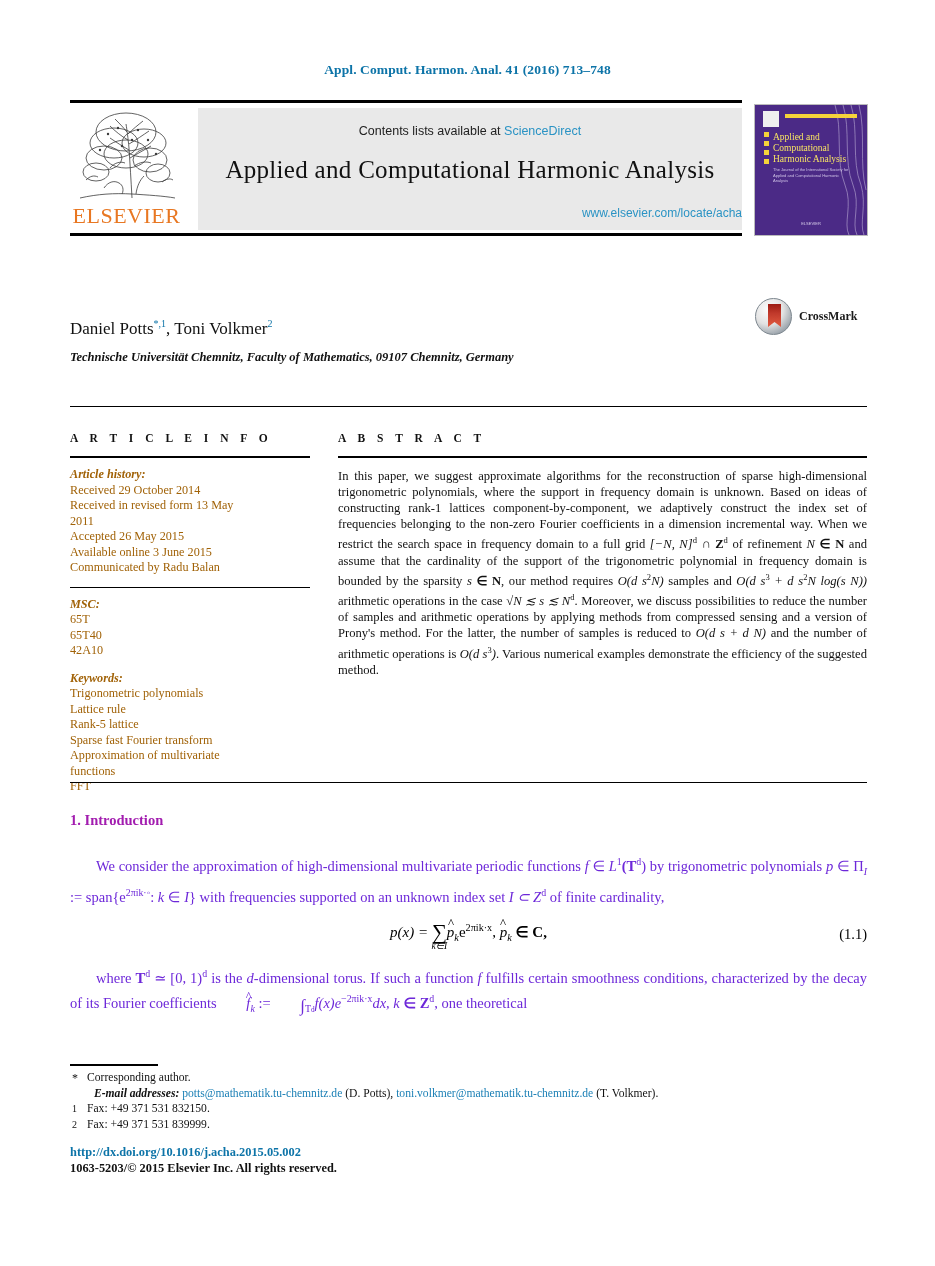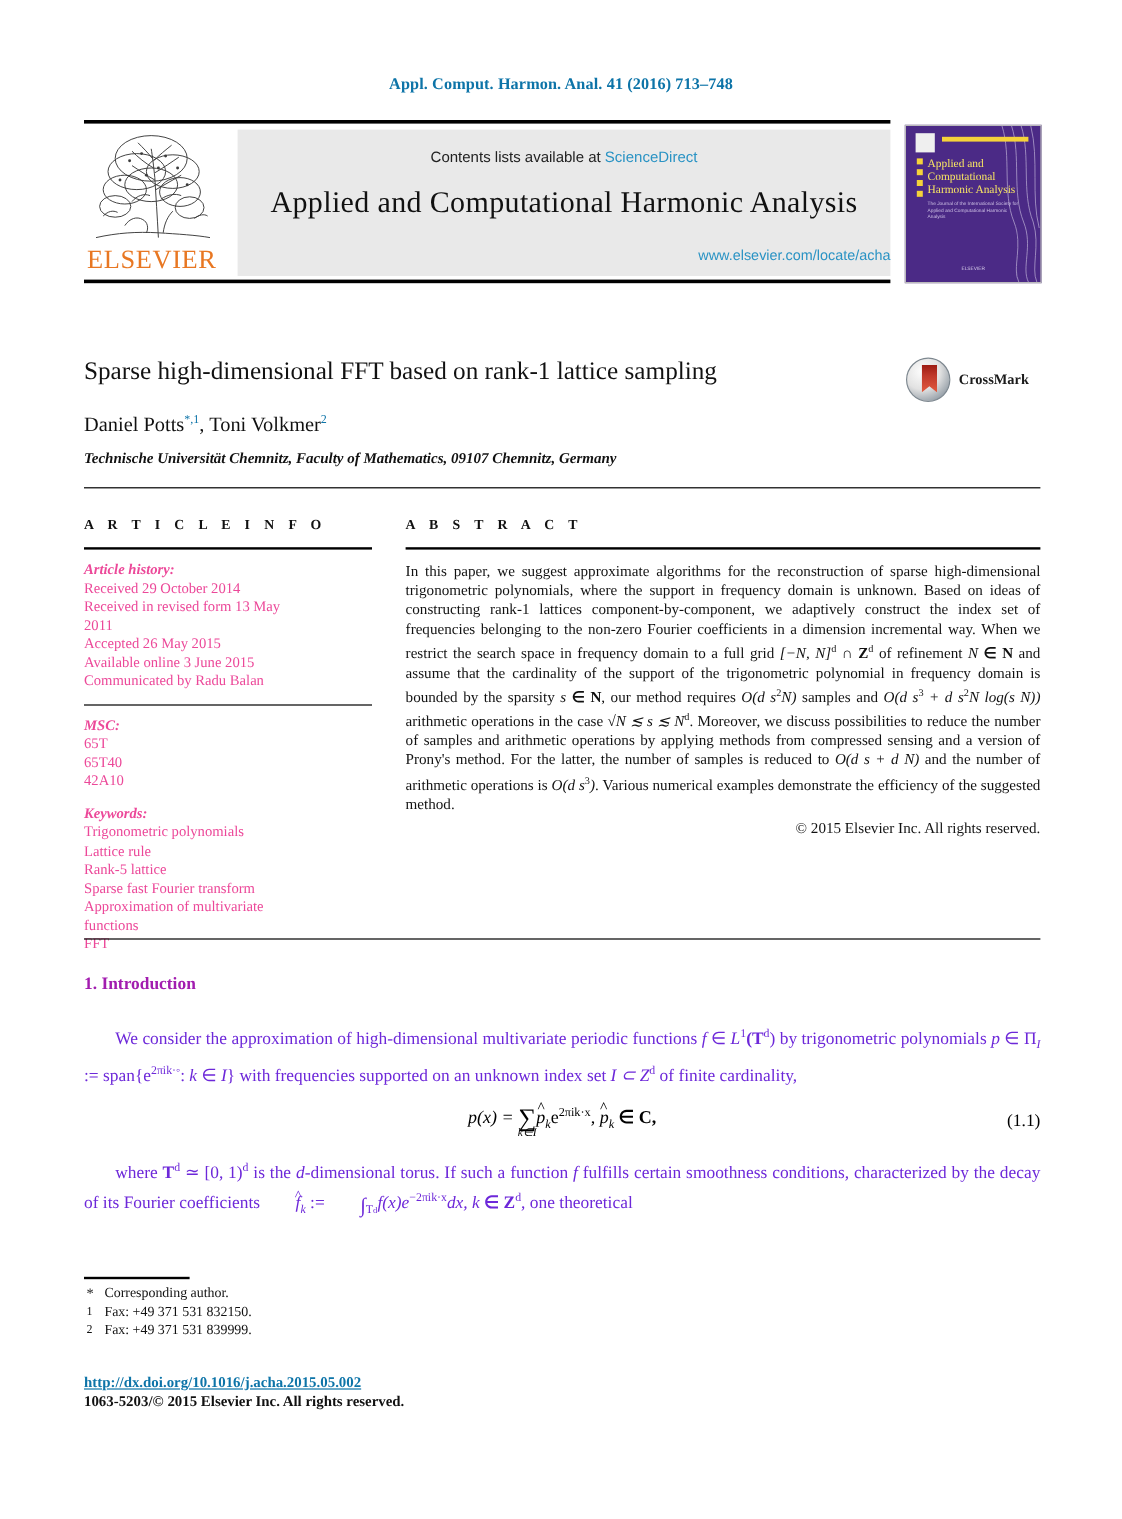--- a/index.html
+++ b/index.html
@@ -234,21 +234,21 @@
     letter-spacing: 4.5px;
     color: #111;
   }
   .thin-rule { height: 2px; background: #000; margin-top: 12px; }
   .hair-rule { height: 1px; background: #000; margin: 11px 0 9px 0; }
 
   .info-body {
     font-family: "Liberation Serif", serif;
     font-size: 12.2px;
     line-height: 15.5px;
-    color: #ec4899;
+    color: #a16207;
     margin-top: 9px;
   }
   .info-label {
     font-style: italic;
     font-weight: bold;
   }
   .info-body div { white-space: pre-wrap; }
   .gap { height: 12px; }
 
   .abstract-body {
@@ -361,21 +361,21 @@
   .fn-em { font-style: italic; font-weight: bold; }
   .lnk { color: #1a7fb5; text-decoration: none; }
 
   .doi-block {
     position: absolute;
     left: 70px; top: 1144px;
     font-family: "Liberation Serif", serif;
     font-size: 12.4px;
     line-height: 16px;
   }
-  .doi-line { color: #0d74a8; font-weight: bold; text-decoration: underline; }
+  .doi-line { color: #0d74a8; font-weight: bold; }
   .issn-line { color: #111; font-weight: bold; }
 </style>
 </head>
 <body>
 
 <div class="page">
 
   <div class="runhead">Appl. Comput. Harmon. Anal. 41 (2016) 713–748</div>
 
   <div class="masthead">
@@ -447,21 +447,20 @@
           <i></i>
           <i></i>
         </div>
       <div class="cover-title">Applied and Computational Harmonic Analysis</div>
       <div class="cover-sub">The Journal of the International Society for Applied and Computational Harmonic Analysis</div>
       <div class="cover-bottom">ELSEVIER</div>
     </div>
   </div>
 
   <div class="title-block">
-    <div class="paper-title">Sparse high-dimensional FFT based on rank-1 lattice sampling</div>
 
     <div class="crossmark">
       <div class="crossmark-badge">
         <div class="crossmark-ribbon"></div>
       </div>
       <div class="crossmark-text">CrossMark</div>
     </div>
 
     <div class="authors"><span>Daniel Potts</span><sup>*,1</sup><span>, Toni Volkmer</span><sup>2</sup></div>
 
@@ -506,21 +505,20 @@
       <div>FFT</div>
     </div>
   </div>
 
   <div class="abs-col">
     <div class="sec-head">A B S T R A C T</div>
     <div class="thin-rule"></div>
 
     <div class="abstract-body">
       <p><span>In this paper, we suggest approximate algorithms for the reconstruction of sparse high-dimensional trigonometric polynomials, where the support in frequency domain is unknown. Based on ideas of constructing rank-1 lattices component-by-component, we adaptively construct the index set of frequencies belonging to the non-zero Fourier coefficients in a dimension incremental way. When we restrict the search space in frequency domain to a full grid </span><span class="math">[−N, N]</span><sup class="ms">d</sup><span> ∩ </span><span class="bb">Z</span><sup class="ms">d</sup><span> of refinement </span><span class="math">N</span><span class="bb"> ∈ N</span><span> and assume that the cardinality of the support of the trigonometric polynomial in frequency domain is bounded by the sparsity </span><span class="math">s</span><span class="bb"> ∈ N</span><span>, our method requires </span><span class="math">O(d s</span><sup class="ms">2</sup><span class="math">N)</span><span> samples and </span><span class="math">O(d s</span><sup class="ms">3</sup><span class="math"> + d s</span><sup class="ms">2</sup><span class="math">N log(s N))</span><span> arithmetic operations in the case </span><span class="math">√N ≲ s ≲ N</span><sup class="ms">d</sup><span>. Moreover, we discuss possibilities to reduce the number of samples and arithmetic operations by applying methods from compressed sensing and a version of Prony's method. For the latter, the number of samples is reduced to </span><span class="math">O(d s + d N)</span><span> and the number of arithmetic operations is </span><span class="math">O(d s</span><sup class="ms">3</sup><span class="math">)</span><span>. Various numerical examples demonstrate the efficiency of the suggested method.</span></p>
-      <div class="copyright">© 2015 Elsevier Inc. All rights reserved.</div>
     </div>
   </div>
 
   <div class="rule-below-abs"></div>
 
   <div class="body-col">
     <div class="h1">1. Introduction</div>
 
     <p class="para indent"><span>We consider the approximation of high-dimensional multivariate periodic functions </span><span class="math">f</span><span> ∈ </span><span class="math">L</span><sup class="ms">1</sup><span class="bb">(T</span><sup class="ms">d</sup><span>)</span><span> by trigonometric polynomials </span><span class="math">p</span><span> ∈ </span><span class="up">Π</span><sub class="ms" style="font-style:italic">I</sub><span> := span{e</span><sup class="ms">2πik·◦</sup><span>: </span><span class="math">k</span><span> ∈ </span><span class="math">I</span><span>} with frequencies supported on an unknown index set </span><span class="math">I ⊂ Z</span><sup class="ms">d</sup><span> of finite cardinality,</span></p>
 
@@ -530,20 +528,27 @@
     </div>
 
     <p class="para indent"><span>where </span><span class="bb">T</span><sup class="ms">d</sup><span> ≃ [0, 1)</span><sup class="ms">d</sup><span> is the </span><span class="math">d</span><span>-dimensional torus. If such a function </span><span class="math">f</span><span> fulfills certain smoothness conditions, characterized by the decay of its Fourier coefficients </span><span class="hatc">f</span><sub class="ms" style="font-style:italic">k</sub><span> := </span><span class="intop">∫</span><sub class="ms">T</sub><sub class="ms" style="font-size:.5em">d</sub><span class="math">f(x)e</span><sup class="ms">−2πik·x</sup><span class="math">dx, </span><span class="math">k</span><span class="bb"> ∈ Z</span><sup class="ms">d</sup><span>, one theoretical</span></p>
   </div>
 
   <div class="fn-rule"></div>
   <div class="footnotes">
     <div class="fn">
       <span class="mark star">*</span><span>Corresponding author.</span>
     </div>
+    <div class="fn" style="padding-left:24px">
+      <span class="fn-em">E-mail addresses:</span>
+      <a href="#" class="lnk">potts@mathematik.tu-chemnitz.de</a>
+      <span>(D. Potts),</span>
+      <a href="#" class="lnk">toni.volkmer@mathematik.tu-chemnitz.de</a>
+      <span>(T. Volkmer).</span>
+    </div>
     <div class="fn">
       <span class="mark">1</span><span>Fax: +49 371 531 832150.</span>
     </div>
     <div class="fn">
       <span class="mark">2</span><span>Fax: +49 371 531 839999.</span>
     </div>
   </div>
 
   <div class="doi-block">
     <div class="doi-line">http://dx.doi.org/10.1016/j.acha.2015.05.002</div>

